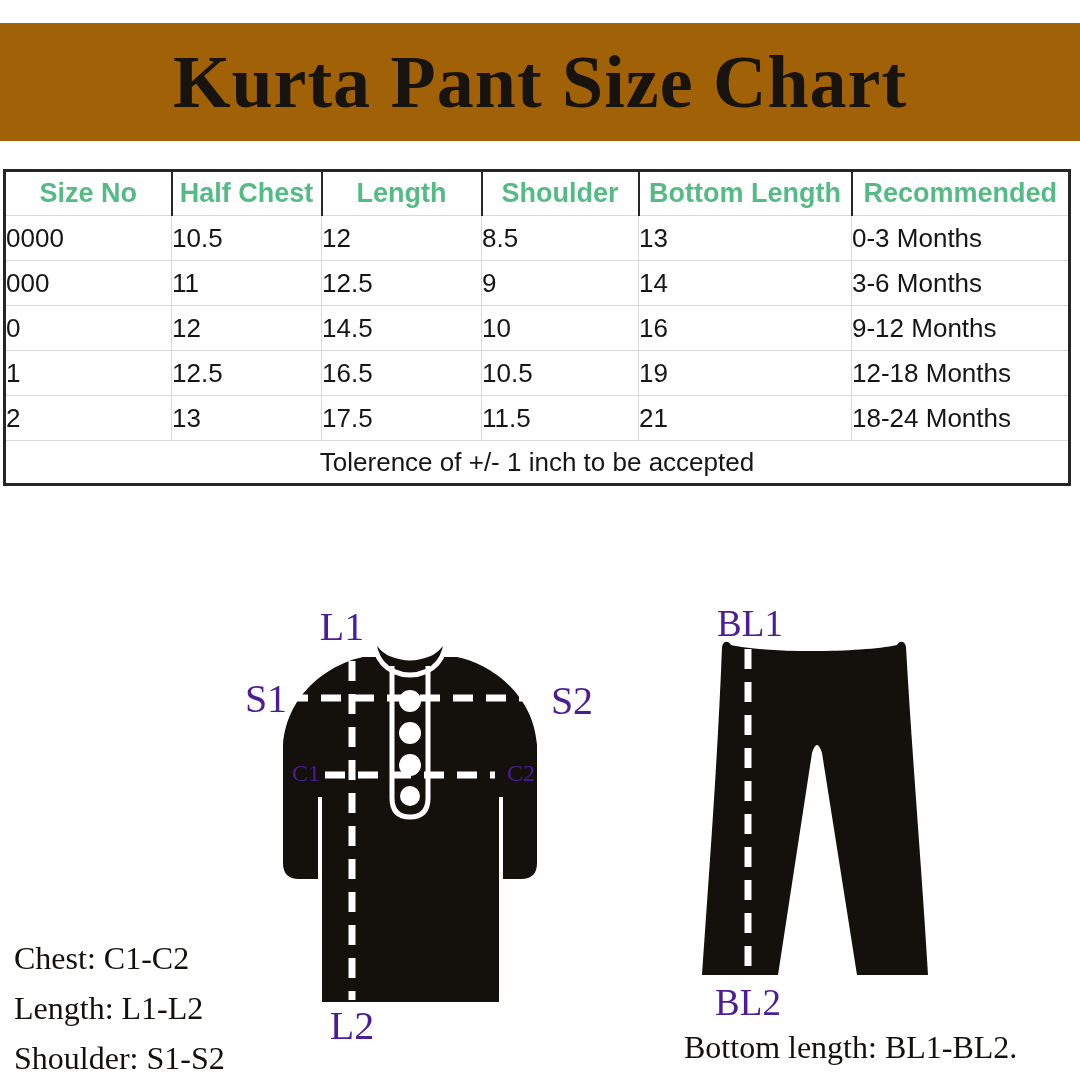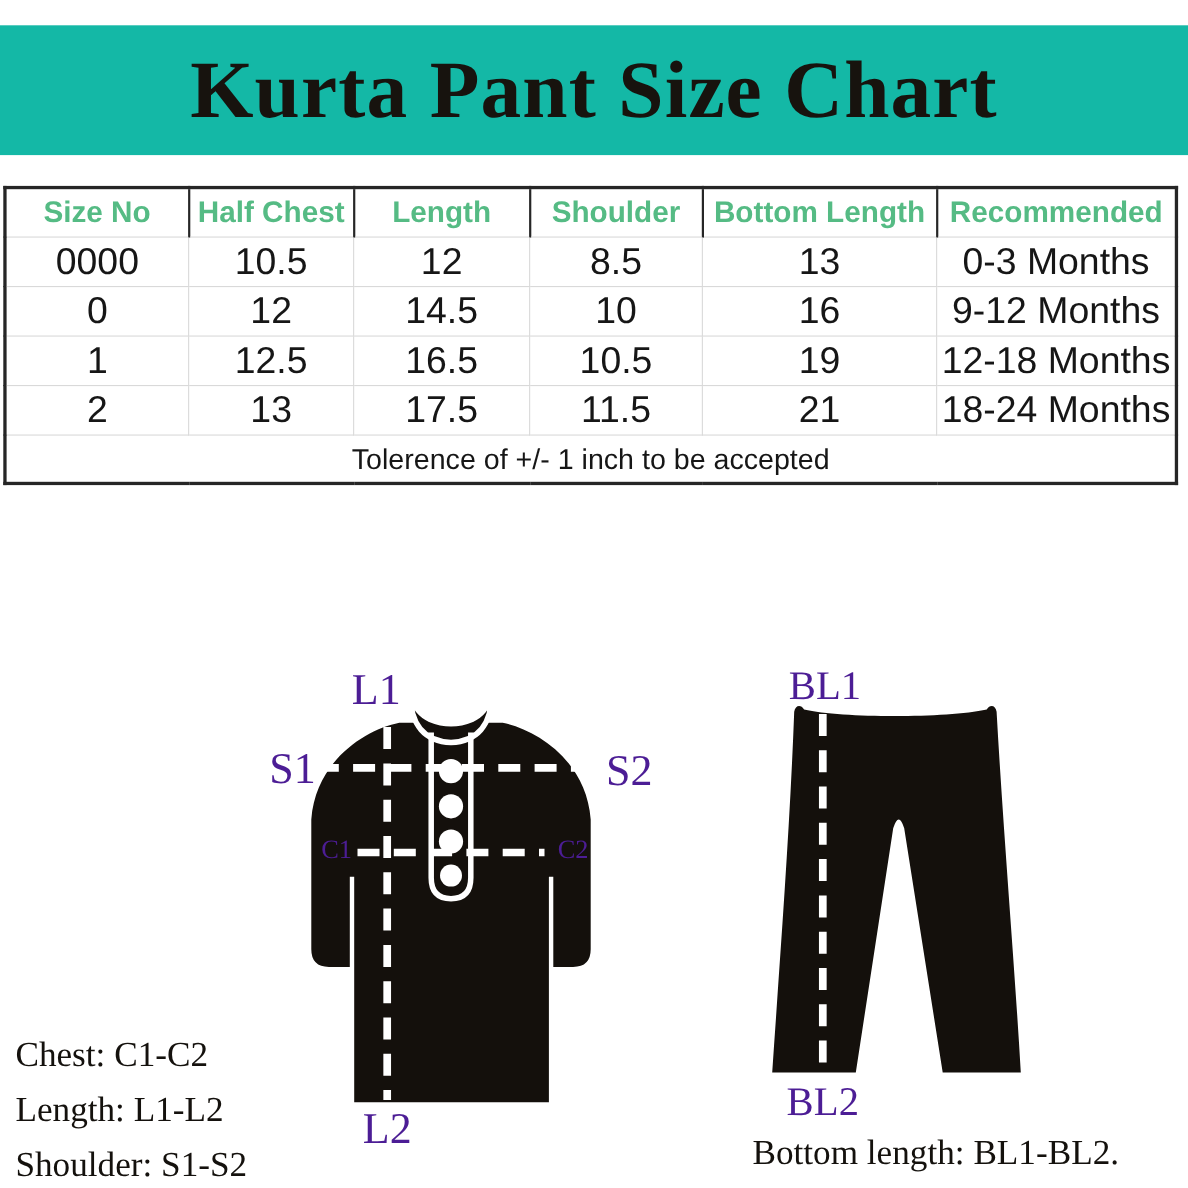--- a/index.html
+++ b/index.html
@@ -4,21 +4,21 @@
 <style>
   html,body{margin:0;padding:0;}
   body{
     width:1080px;height:1080px;background:#ffffff;position:relative;
     font-family:"Liberation Sans","DejaVu Sans",sans-serif;overflow:hidden;
   }
   .abs{position:absolute;}
 
   
   .banner{
-    left:0;top:23px;width:1080px;height:118px;background:#14b8a6;
+    left:0;top:23px;width:1080px;height:118px;background:#a16207;
     display:flex;align-items:center;justify-content:center;
   }
   .banner-title{
     font-family:"Liberation Serif","DejaVu Serif",serif;
     font-size:74px;font-weight:600;color:#17130e;letter-spacing:1px;white-space:nowrap;
   }
 
   
   table.size-table{
     position:absolute;left:3px;top:169px;width:1065px;
@@ -28,22 +28,22 @@
   col.c0{width:167px;} col.c1{width:150px;} col.c2{width:160px;}
   col.c3{width:157px;} col.c4{width:213px;} col.c5{width:218px;}
   .size-table th{
     color:#55BB84;font-size:27px;font-weight:bold;text-align:center;
     border-left:2px solid #262626;border-right:2px solid #262626;
     padding:0;vertical-align:middle;border-radius:17px;
   }
   .size-table tr.h1 th{height:43px;border-bottom:1px solid #d9d9d9;}
   .size-table tr.h2 th{height:42px;border-bottom:2px solid #262626;}
   .size-table tbody td{
-    height:44px;text-align:center;vertical-align:middle;
-    font-size:34px;color:#161616;
+    height:44px;text-align:left;vertical-align:middle;
+    font-size:26px;color:#161616;
     border:1px solid #d9d9d9;padding:0;
   }
   .size-table tfoot td{
     height:42px;text-align:center;vertical-align:middle;
     font-size:26px;color:#161616;border-top:1px solid #d9d9d9;padding:0;
   }
 
   
   .m-label{
     position:absolute;font-family:"Liberation Serif","DejaVu Serif",serif;
@@ -86,20 +86,28 @@
   <tbody>
     <tr>
       <td>0000</td>
       <td>10.5</td>
       <td>12</td>
       <td>8.5</td>
       <td>13</td>
       <td>0-3 Months</td>
     </tr>
     <tr>
+      <td>000</td>
+      <td>11</td>
+      <td>12.5</td>
+      <td>9</td>
+      <td>14</td>
+      <td>3-6 Months</td>
+    </tr>
+    <tr>
       <td>0</td>
       <td>12</td>
       <td>14.5</td>
       <td>10</td>
       <td>16</td>
       <td>9-12 Months</td>
     </tr>
     <tr>
       <td>1</td>
       <td>12.5</td>

